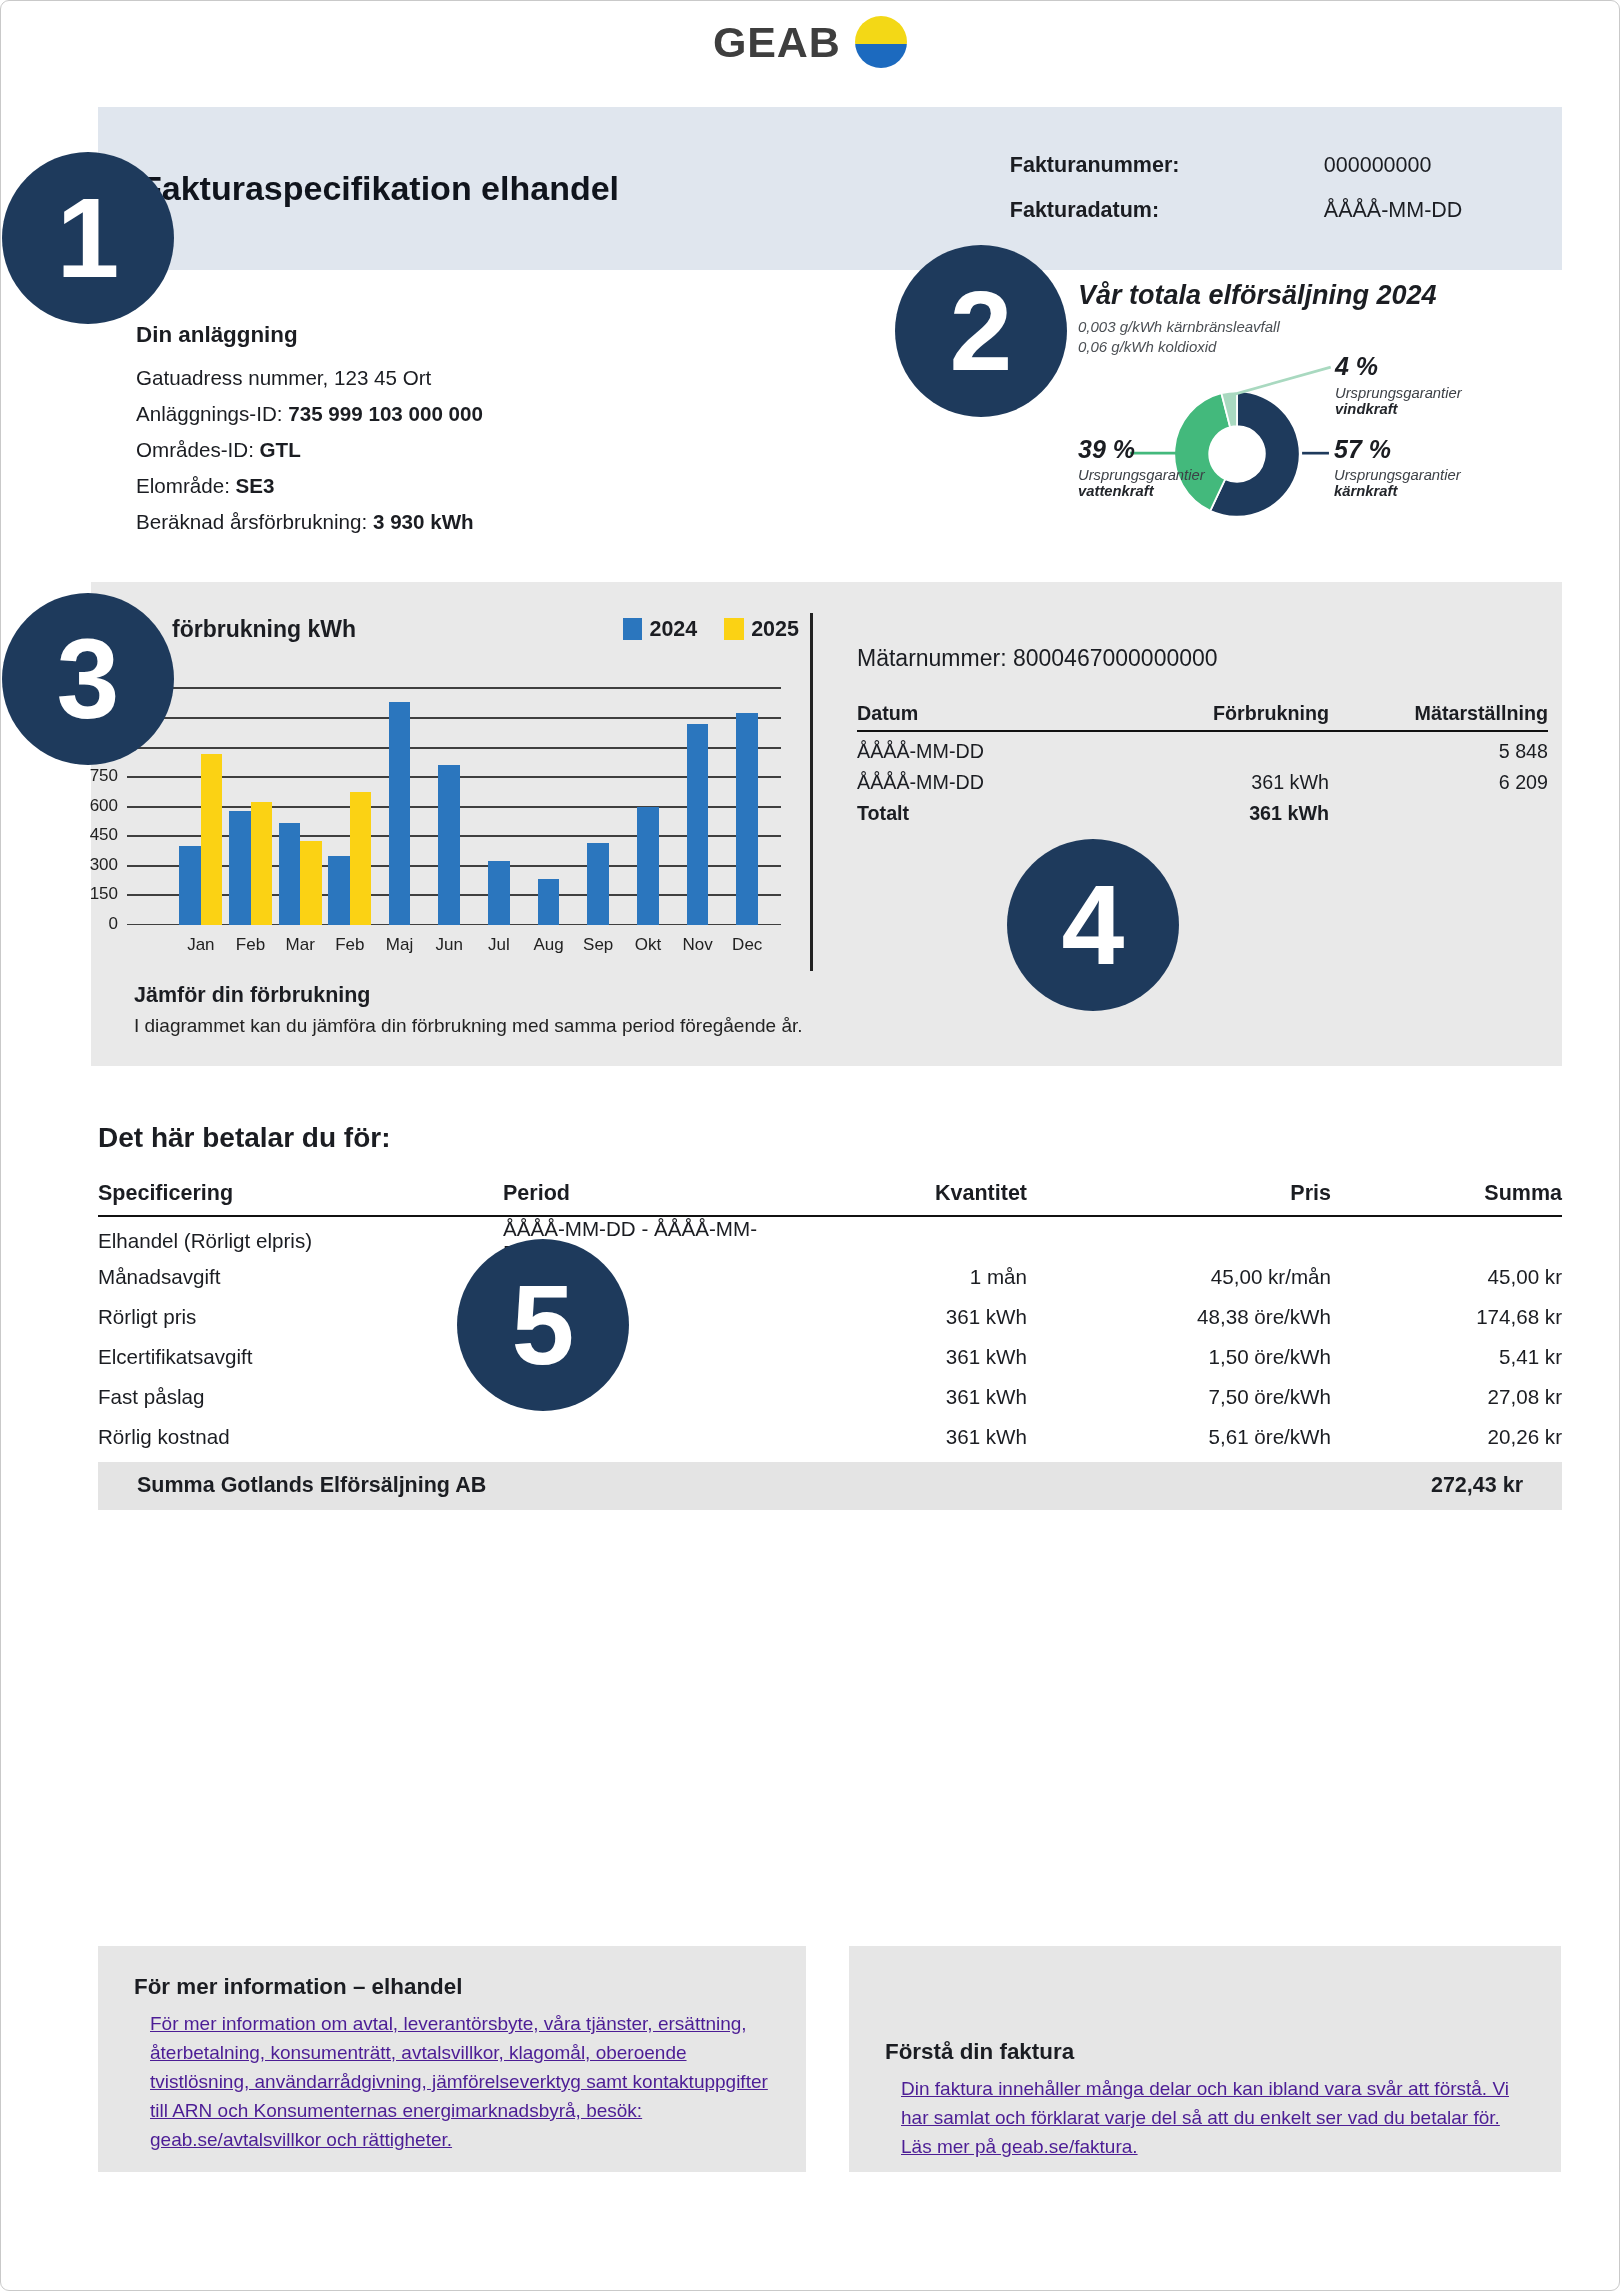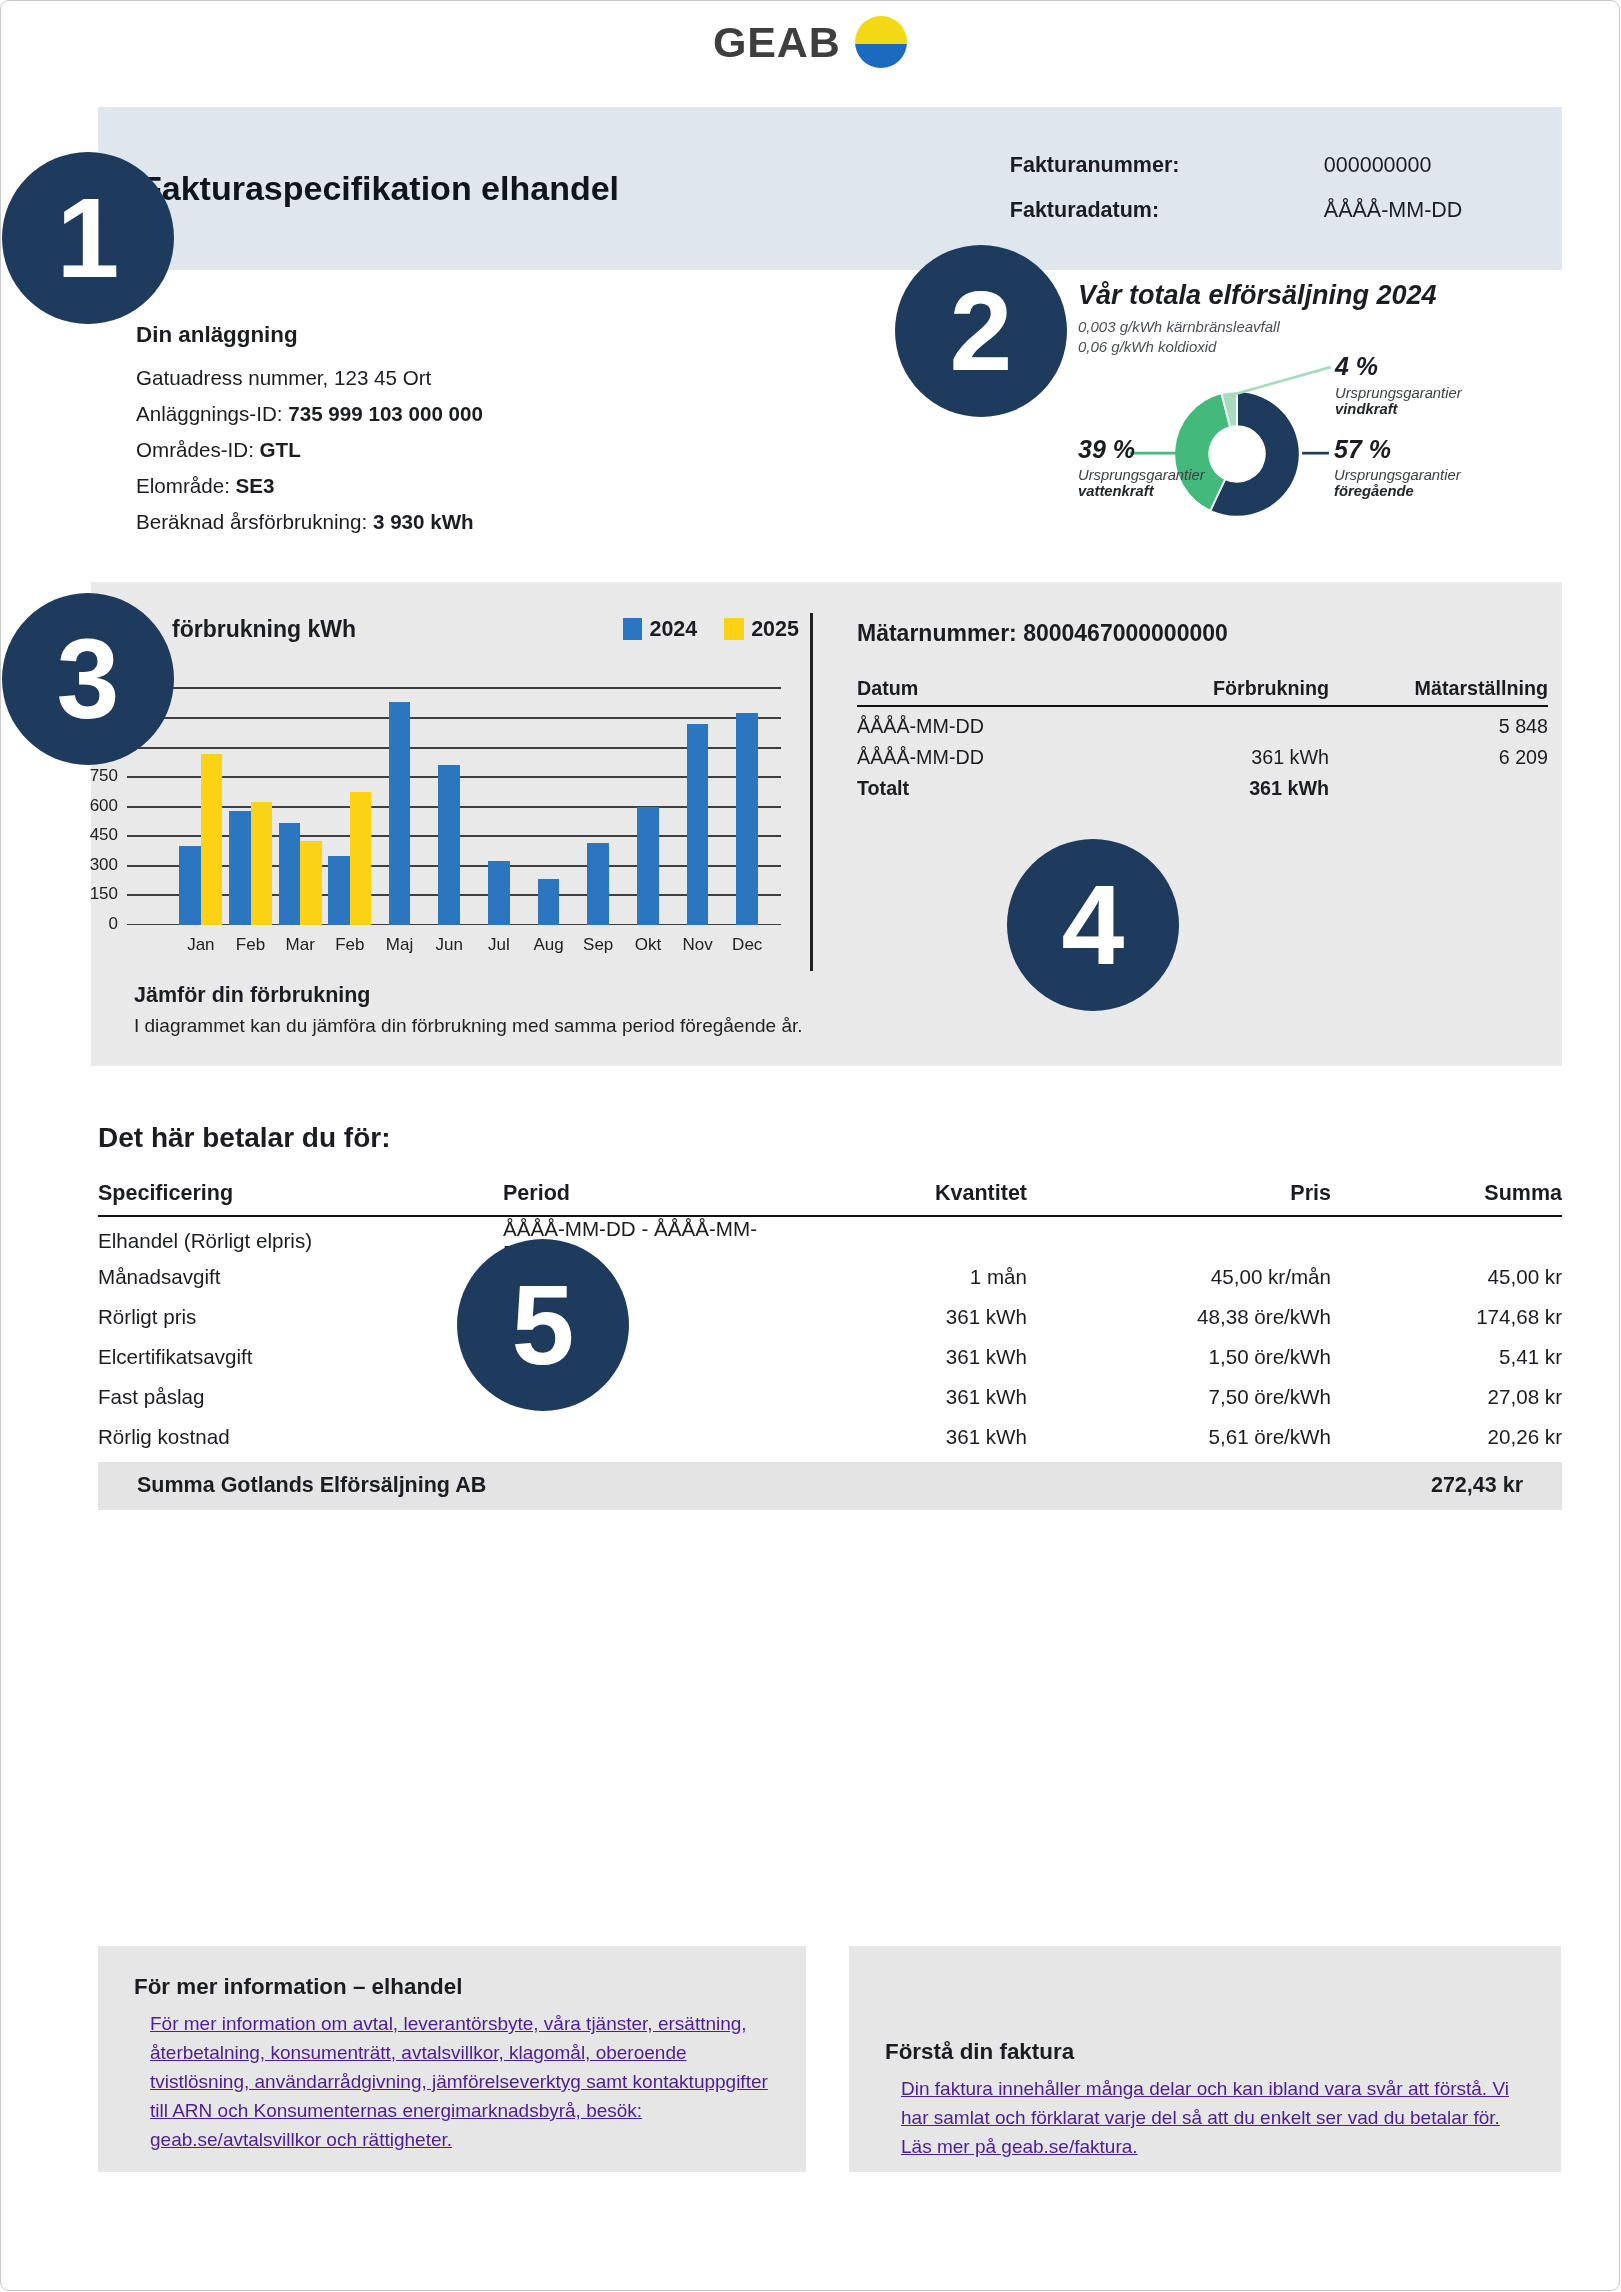--- a/index.html
+++ b/index.html
@@ -47,21 +47,21 @@
   .legend .sw{width:19.7px;height:21.5px;display:inline-block;}
   .plot{position:absolute;left:36px;top:107px;width:654px;height:236px;}
   .grid{position:absolute;left:0;width:100%;height:1.8px;background:#3f3f3f;}
   .ylab{position:absolute;left:-70px;width:61px;text-align:right;font-size:17px;color:#222;}
   .groups{position:absolute;left:49px;right:9px;top:0;bottom:0;display:flex;justify-content:flex-start;}
   .group{position:relative;width:50px;display:flex;justify-content:center;align-items:flex-end;}
   .bar{width:21.5px;}
   .mlab{position:absolute;bottom:-30px;width:100%;text-align:center;font-size:17px;color:#222;}
   .divider{position:absolute;left:719px;top:31px;width:2.7px;height:358px;background:#222;}
   .meter{position:absolute;left:766px;top:38px;width:691px;}
-  .meter-title{font-size:23px;font-weight:700;}
+  .meter-title{font-size:23px;font-weight:400;margin-top:25px;}
   .mtable{display:grid;grid-template-columns:1fr 242px 219px;margin-top:30px;font-size:19.7px;}
   .mtable .h{font-weight:800;border-bottom:2.7px solid #111;padding-bottom:5.4px;}
   .mtable .c{padding-top:8px;}
   .mtable .r{text-align:right;}
   .mtable .b{font-weight:800;}
   .compare{position:absolute;left:43px;top:401px;}
   .compare h4{margin:0;font-size:21.5px;font-weight:800;}
   .compare p{margin:7.2px 0 0 0;font-size:19px;color:#232323;}
 
   
@@ -147,21 +147,21 @@
           <div class="l2">vindkraft</div>
         </div>
         <div class="dlabel dlabel-left">
           <div class="pct">39 %</div>
           <div class="l1">Ursprungsgarantier</div>
           <div class="l2">vattenkraft</div>
         </div>
         <div class="dlabel dlabel-right">
           <div class="pct">57 %</div>
           <div class="l1">Ursprungsgarantier</div>
-          <div class="l2">föregående</div>
+          <div class="l2">kärnkraft</div>
         </div>
       </div>
     </div>
   </div>
 
   <div class="strip">
     <div class="chart-head">
       <div class="chart-title">förbrukning kWh</div>
       <div class="legend" id="legend">
           <span class="item">

